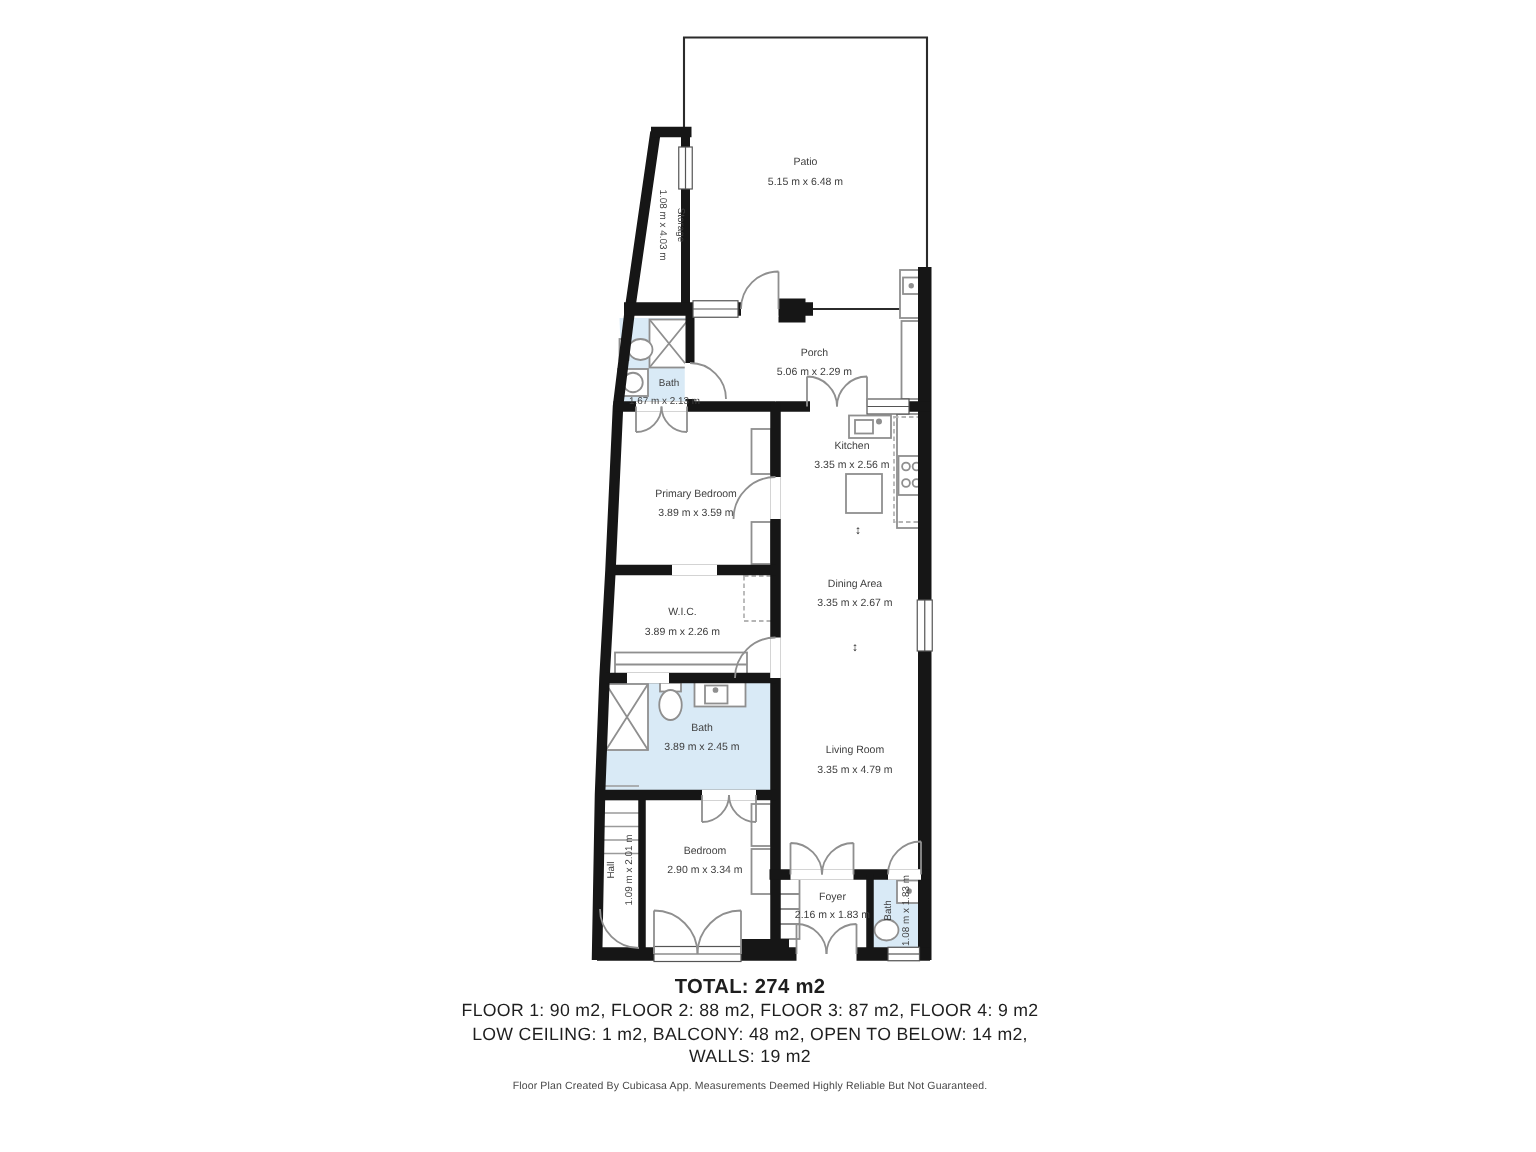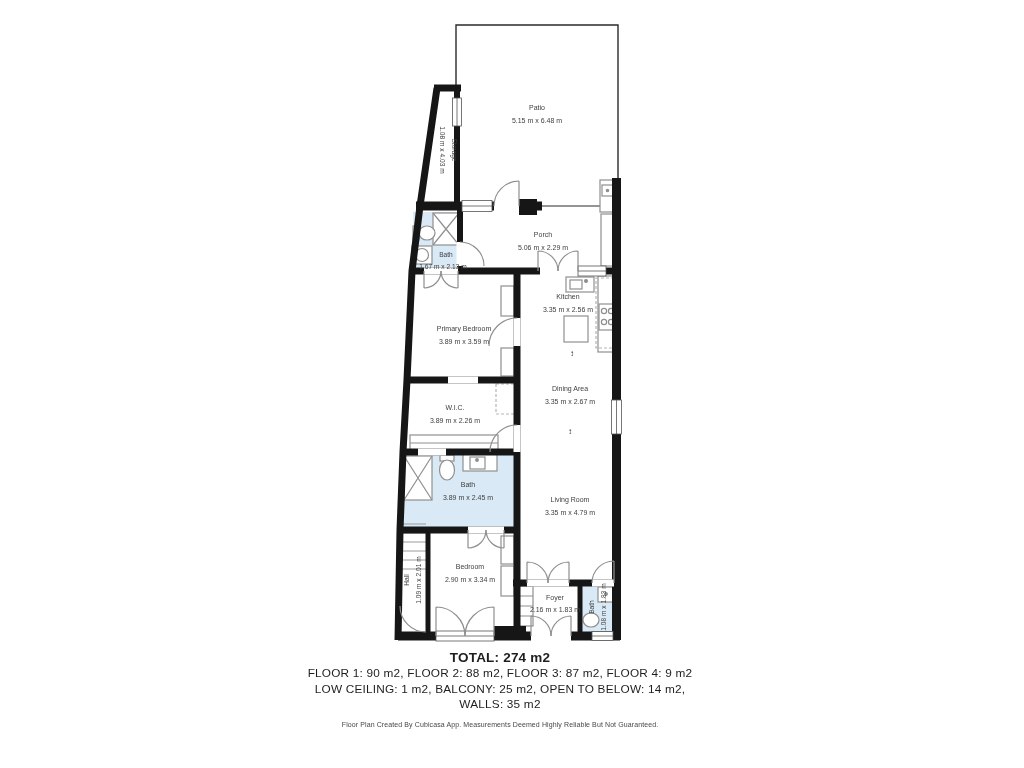--- a/index.html
+++ b/index.html
@@ -213,16 +213,16 @@
     </g>
 
     <text class="sym" x="572" y="356">↕</text>
     <text class="sym" x="570" y="434">↕</text>
   </g>
 </svg>
 
 <div class="summary">
   <div class="total">TOTAL: 274 m2</div>
   <div class="line">FLOOR 1: 90 m2, FLOOR 2: 88 m2, FLOOR 3: 87 m2, FLOOR 4: 9 m2</div>
-  <div class="line">LOW CEILING: 1 m2, BALCONY: 25 m2, OPEN TO BELOW: 14 m2,</div>
-  <div class="line">WALLS: 35 m2</div>
+  <div class="line">LOW CEILING: 1 m2, BALCONY: 48 m2, OPEN TO BELOW: 14 m2,</div>
+  <div class="line">WALLS: 19 m2</div>
   <div class="disclaimer">Floor Plan Created By Cubicasa App. Measurements Deemed Highly Reliable But Not Guaranteed.</div>
 </div>
 
 </body></html>

